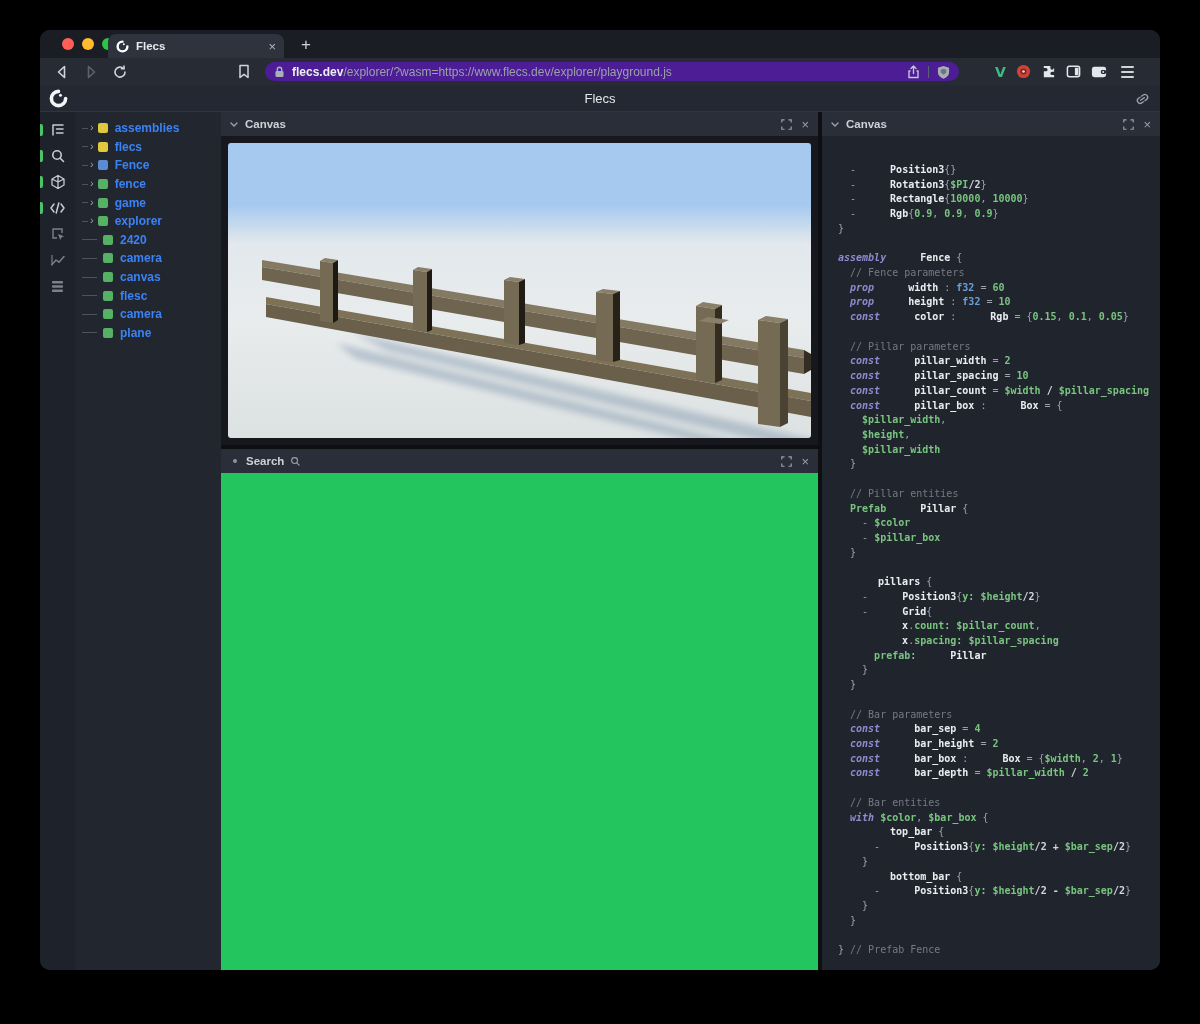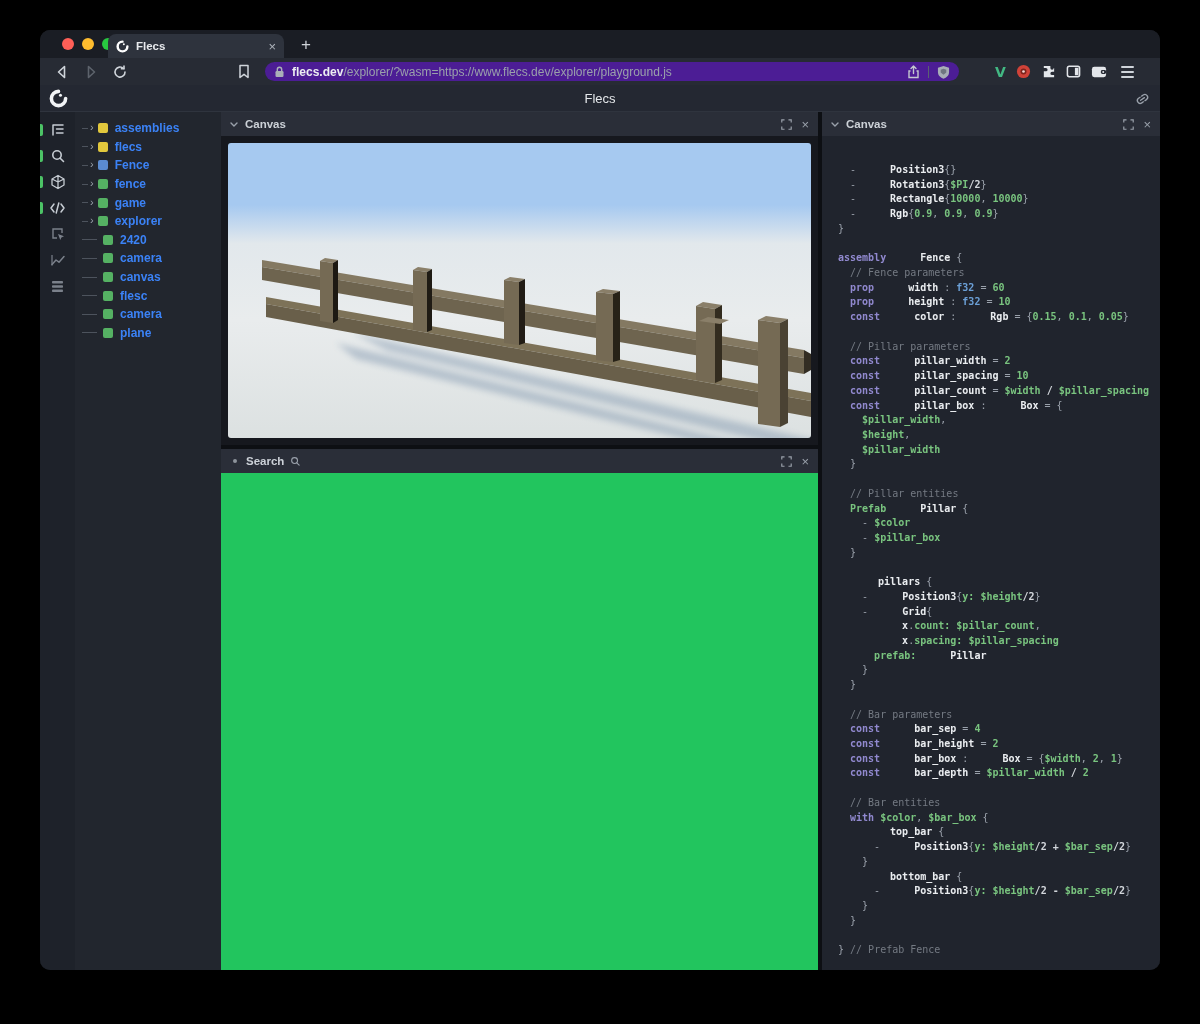--- a/index.html
+++ b/index.html
@@ -66,21 +66,21 @@
   .canvas-panel{left:181px;top:0;width:597px;height:333px;background:#16181e;}
   .viewport{position:absolute;left:7px;top:31px;width:583px;height:295px;border-radius:3px;overflow:hidden;}
   .search-panel{left:181px;top:337px;width:597px;height:521px;background:#22c55e;}
   .editor-panel{left:782px;top:0;width:338px;height:858px;background:#20242d;}
   .code{position:absolute;left:0;top:24px;right:0;bottom:0;padding:5px 0 0 16px;
     font-family:"DejaVu Sans Mono",monospace;font-size:10px;white-space:pre;overflow:hidden;}
   .cl{line-height:14.72px;height:14.72px;}
   .tk-pn{color:#9aa1ab;}
   .tk-op{color:#d2d6db;font-weight:600;}
   .tk-id{color:#eaedf0;font-weight:700;padding-left:28px;}
-  .tk-kw{color:#9189cf;font-weight:600;}
+  .tk-kw{color:#9189cf;font-weight:600;font-style:italic;}
   .tk-var{color:#79c47f;font-weight:700;}
   .tk-num{color:#79c47f;font-weight:700;}
   .tk-key{color:#79c47f;font-weight:600;}
   .tk-type{color:#6b9fd6;font-weight:600;}
   .tk-cm{color:#747a83;}
   svg{display:block;}
 </style>
 </head>
 <body>
 

